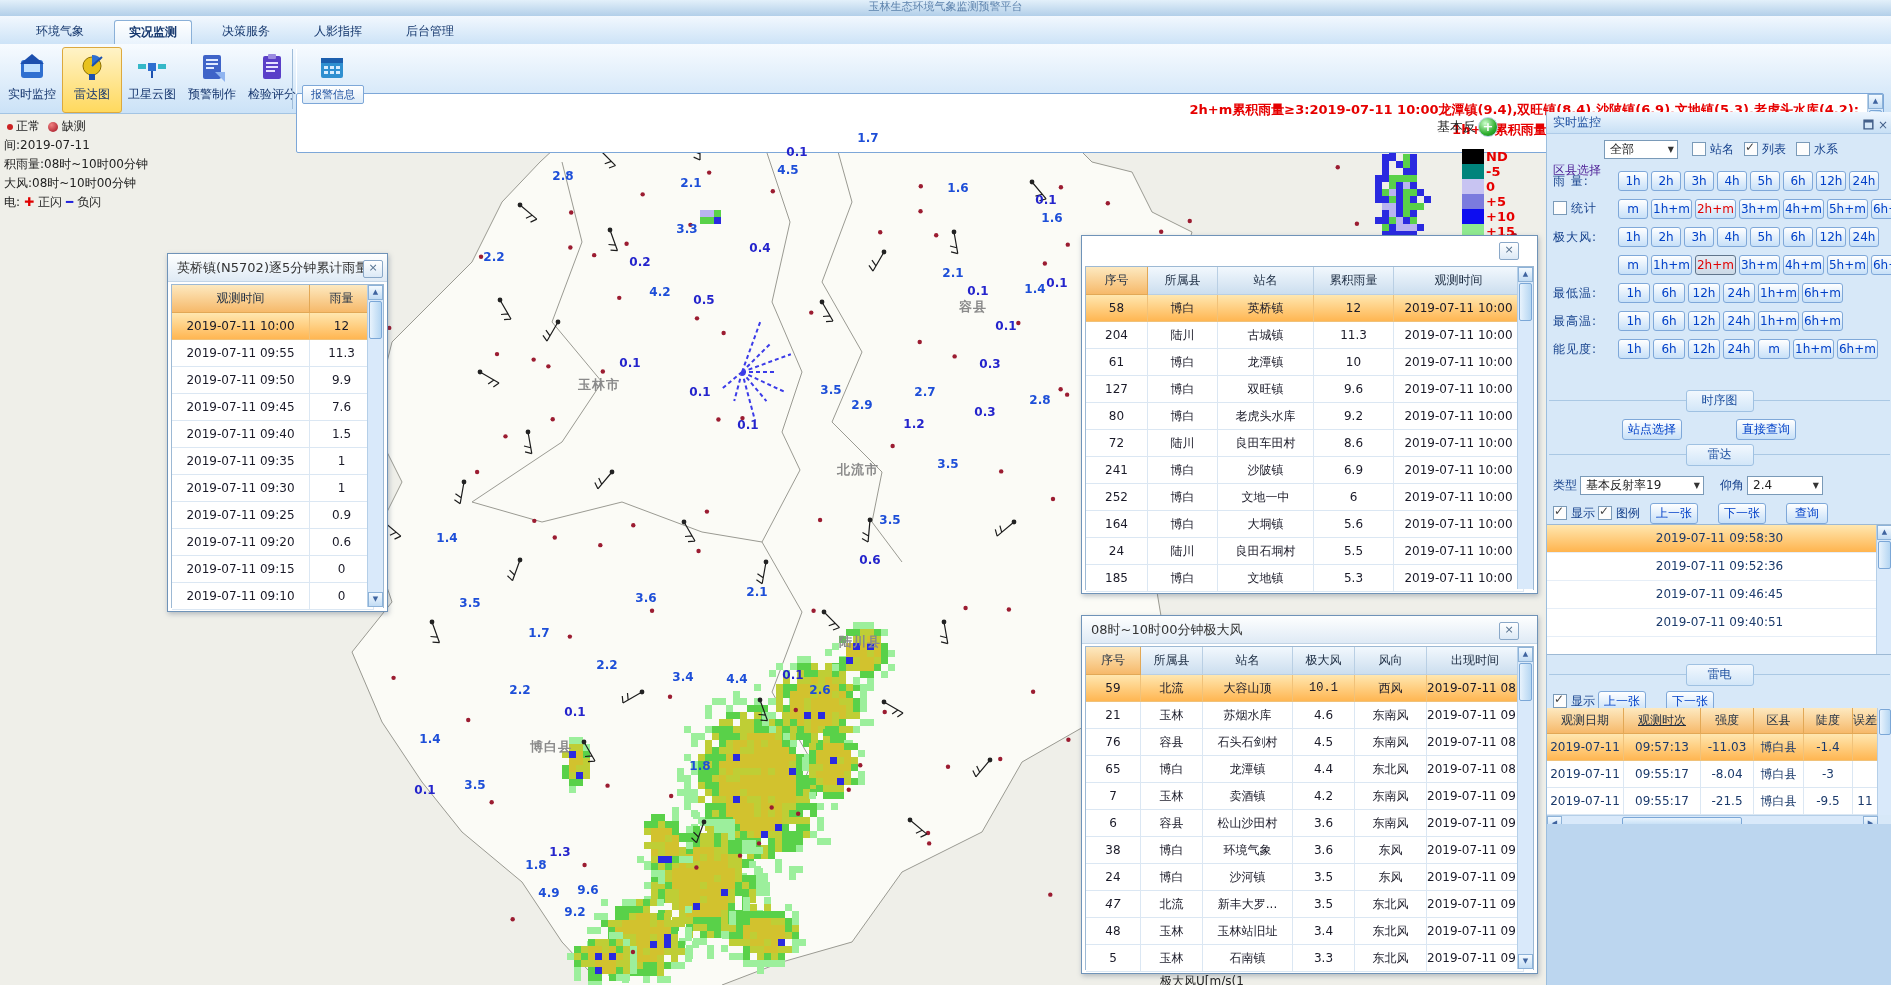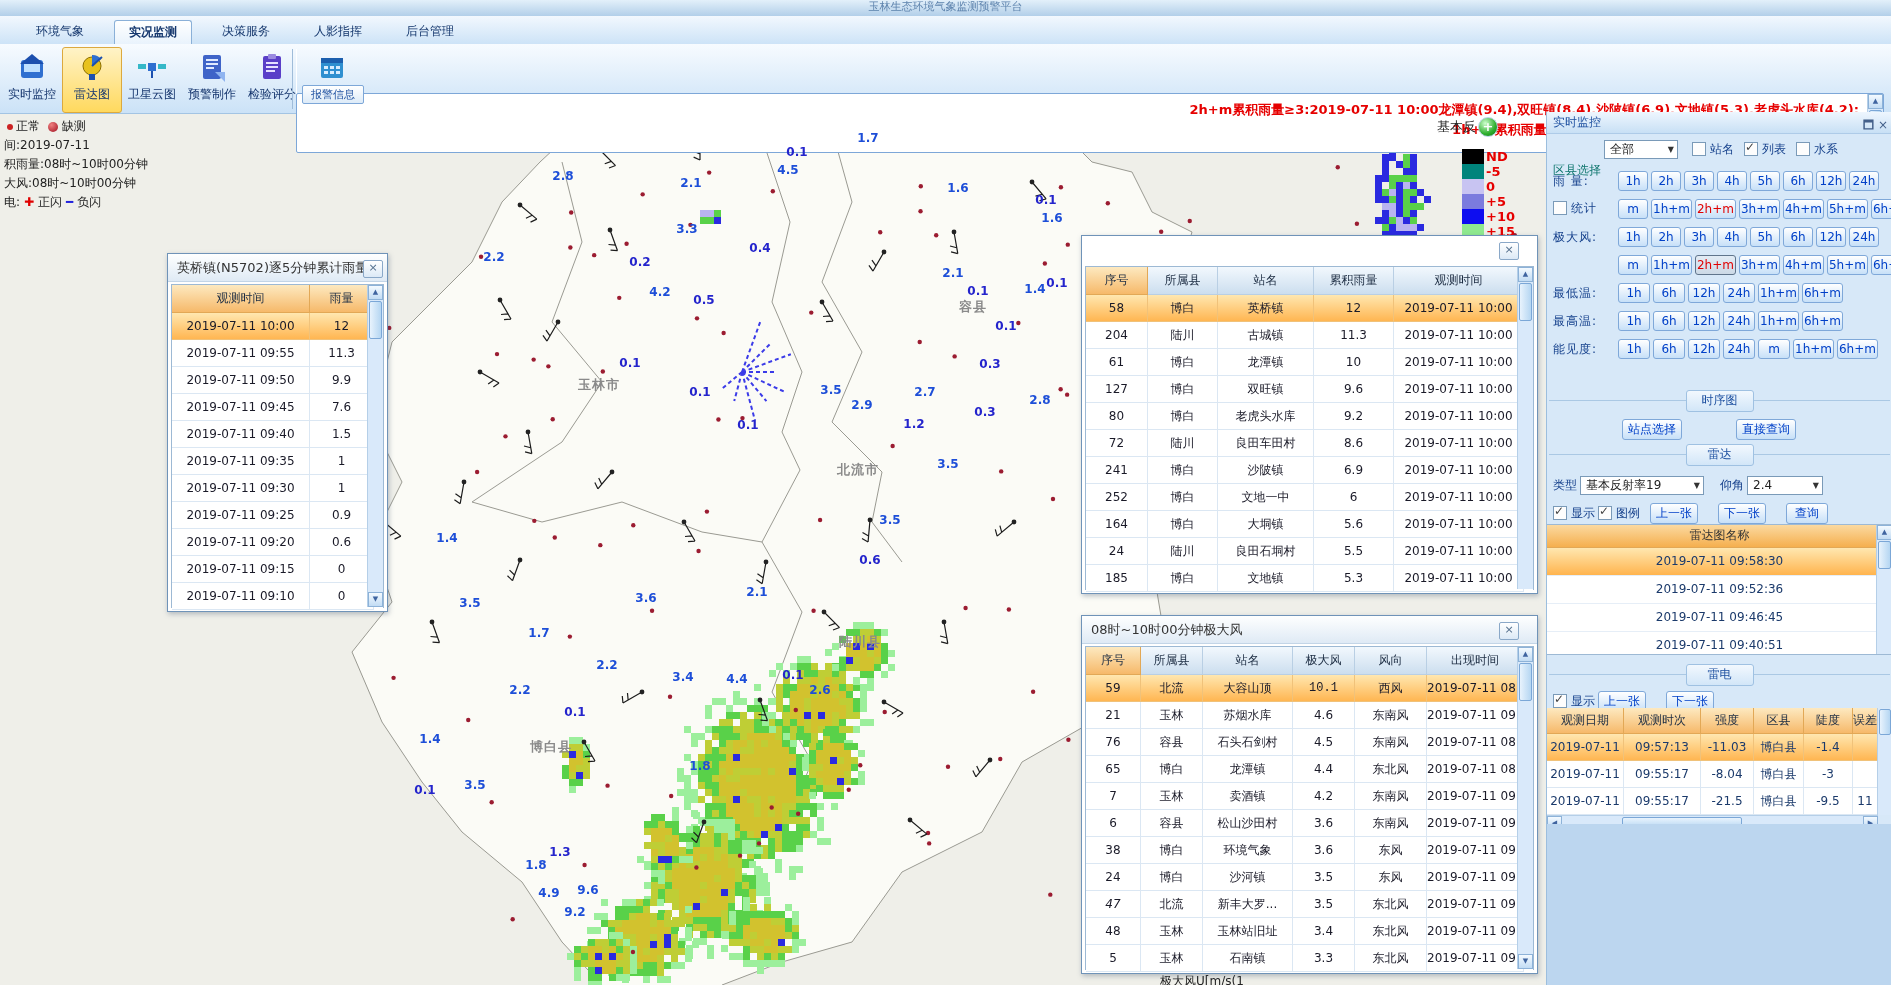--- a/index.html
+++ b/index.html
@@ -2014,21 +2014,21 @@
   </div>
 </div>
 
 <div id="panel">
   <div class="phead">
     <span>实时监控</span>
     <span class="phicons"><span>🗖</span> <span>×</span></span>
   </div>
 
   <div class="prow" style="top:26px;">
-    <span style="color:#0f766e;margin-top:43px;">区县选择</span>
+    <span style="color:#4c1d95;margin-top:43px;">区县选择</span>
     <span class="selbox" style="width:74px;">
       <span>全部</span>
         <span class="selarrow">▼</span>
     </span>
     <span style="width:8px;"></span>
     <span style="display:inline-flex;gap:10px;">
 
     <span class="cb">
           <span class="cbbox"></span>
           <span>站名</span>
@@ -2184,21 +2184,20 @@
     </span>
     <span style="width:4px;"></span>
     <span class="navbtn">上一张</span>
     <span style="width:14px;"></span>
     <span class="navbtn">下一张</span>
     <span style="width:14px;"></span>
     <span class="navbtn" style="min-width:42px;">查询</span>
   </div>
 
   <div class="olist" style="top:412px;height:129px;">
-    <div class="olhead">雷达图名称</div>
     <div>
 
     <div class="rlitem hl">2019-07-11 09:58:30</div>
         <div class="rlitem">2019-07-11 09:52:36</div>
         <div class="rlitem">2019-07-11 09:46:45</div>
         <div class="rlitem">2019-07-11 09:40:51</div>
       </div>
     <div class="vscr" style="position:absolute;right:0;top:0;bottom:0;width:15px;">
       <div class="scrbtn">▲</div>
       <div class="scrthumb" style="height:28px;"></div>
@@ -2214,21 +2213,21 @@
         <span>显示</span>
     </span>
     <span class="navbtn">上一张</span>
     <span style="width:14px;"></span>
     <span class="navbtn">下一张</span>
   </div>
 
   <div class="ltable" style="position:absolute;left:0;right:0;top:596px;">
     <div class="gr-h">
       <span class="th" style="width:77px;">观测日期</span>
-      <span class="th" style="width:77px;">观测时次</span>
+      <span class="th" style="width:77px;text-decoration:underline;">观测时次</span>
       <span class="th" style="width:53px;">强度</span>
       <span class="th" style="width:50px;">区县</span>
       <span class="th" style="width:49px;">陡度</span>
       <span class="th" style="width:25px;">误差</span>
     </div>
     <div style="background:#fff;">
 
     <div class="tr hl">
           <span class="td" style="width:77px;">2019-07-11</span>
           <span class="td" style="width:77px;">09:57:13</span>

